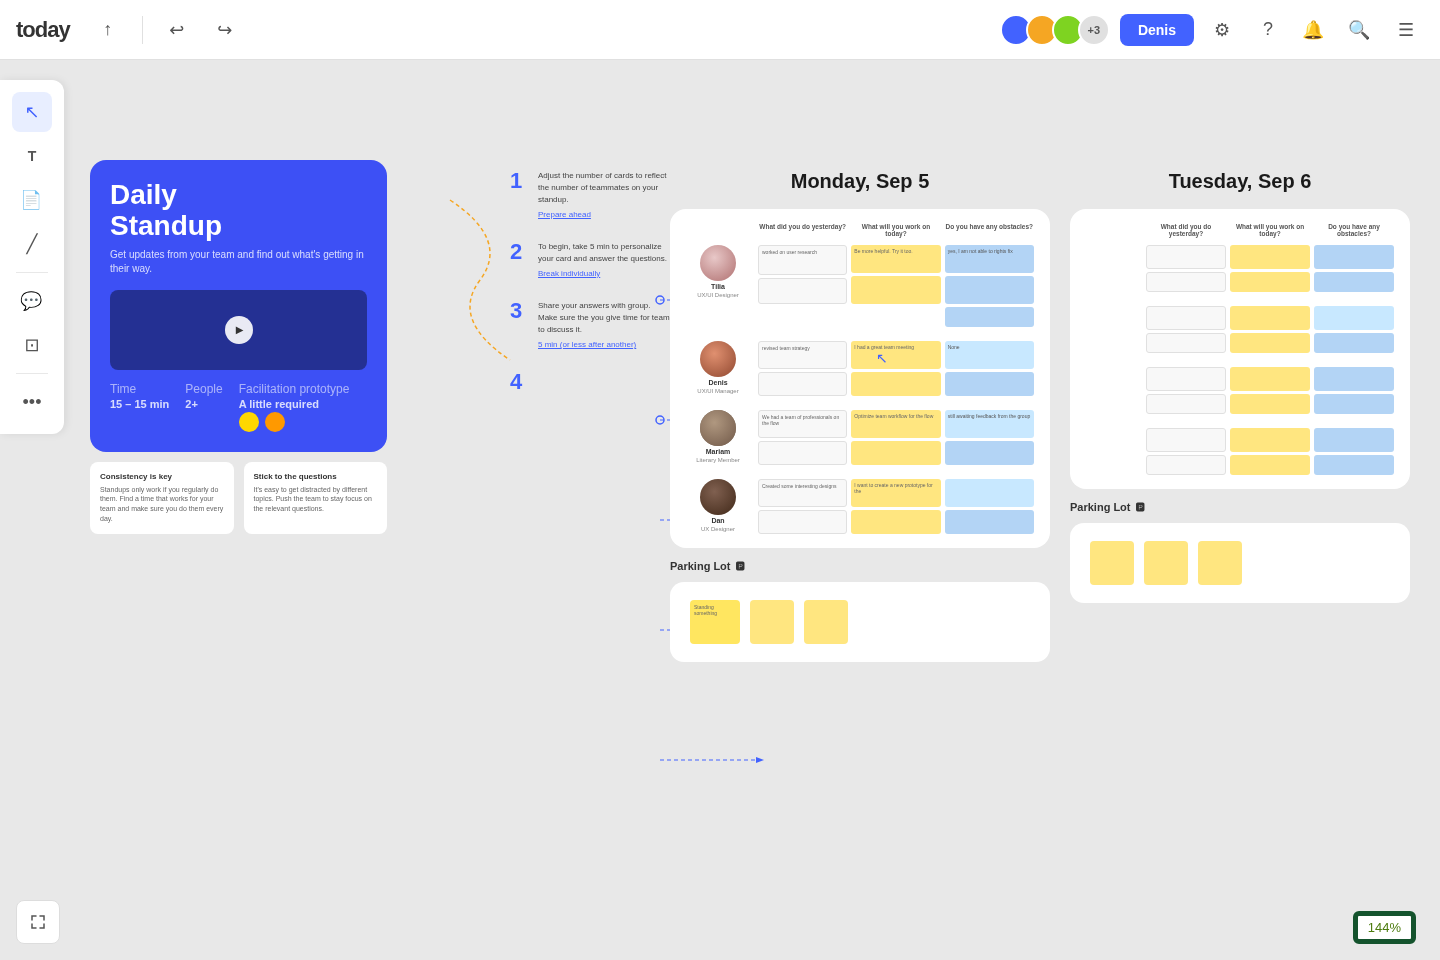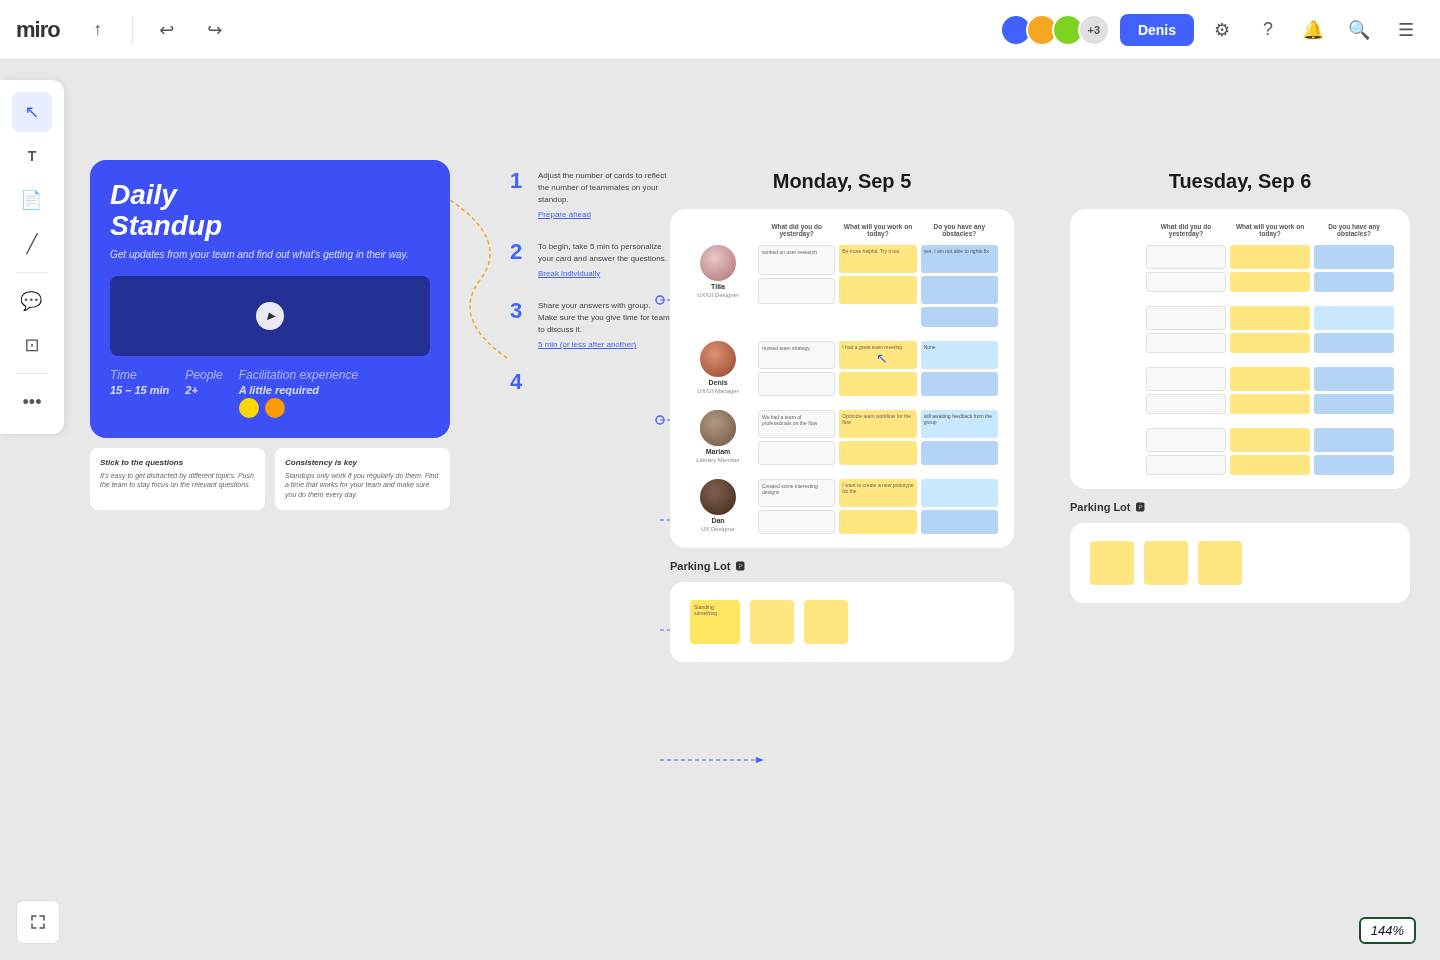--- a/index.html
+++ b/index.html
@@ -10,34 +10,34 @@
     .topbar-logo { font-size: 22px; font-weight: 700; color: #333; letter-spacing: -1px; margin-right: 8px; }
     .topbar-btn { width: 36px; height: 36px; border: none; background: transparent; cursor: pointer; display: flex; align-items: center; justify-content: center; font-size: 18px; color: #555; border-radius: 6px; }
     .topbar-sep { width: 1px; height: 28px; background: #e0e0e0; margin: 0 4px; }
     .topbar-right { margin-left: auto; display: flex; align-items: center; gap: 10px; }
     .avatar-group { display: flex; align-items: center; }
     .avatar { width: 32px; height: 32px; border-radius: 50%; border: 2px solid #fff; margin-left: -6px; background: #ccc; overflow: hidden; display: flex; align-items: center; justify-content: center; font-size: 12px; font-weight: 600; color: #fff; }
     .avatar:first-child { margin-left: 0; }
     .avatar-count { width: 32px; height: 32px; border-radius: 50%; background: #e0e0e0; color: #555; font-size: 11px; font-weight: 600; display: flex; align-items: center; justify-content: center; border: 2px solid #fff; margin-left: -6px; }
     .share-btn { background: #4262ff; color: #fff; border: none; border-radius: 8px; padding: 8px 18px; font-size: 14px; font-weight: 600; cursor: pointer; }
     .topbar-icon-btn { width: 36px; height: 36px; border: none; background: transparent; cursor: pointer; display: flex; align-items: center; justify-content: center; font-size: 18px; color: #555; border-radius: 6px; }
-    .zoom-badge { position: fixed; bottom: 16px; right: 24px; background: #fff; border: 2px solid #14532d; border-radius: 6px; padding: 4px 10px; font-size: 13px; color: #0f172a; font-weight: 500; font-style: italic; }
+    .zoom-badge { position: fixed; bottom: 16px; right: 24px; background: #fff; border: 5px solid #14532d; border-radius: 6px; padding: 4px 10px; font-size: 13px; color: #4d7c0f; font-weight: 500; }
     .expand-btn { position: fixed; bottom: 16px; left: 16px; width: 44px; height: 44px; background: #fff; border: 1px solid #ddd; border-radius: 8px; display: flex; align-items: center; justify-content: center; cursor: pointer; color: #555; font-size: 16px; }
 
     
     .left-toolbar { position: fixed; top: 80px; left: 0; width: 64px; background: #fff; border-radius: 0 12px 12px 0; padding: 12px 0; display: flex; flex-direction: column; align-items: center; gap: 4px; box-shadow: 2px 0 8px rgba(0,0,0,0.08); z-index: 90; }
     .tool-btn { width: 40px; height: 40px; border: none; background: transparent; cursor: pointer; display: flex; align-items: center; justify-content: center; font-size: 18px; color: #555; border-radius: 8px; }
     .tool-btn.active { background: #e8eeff; color: #4262ff; }
     .tool-sep { width: 32px; height: 1px; background: #e8e8e8; margin: 4px 0; }
 
     
     .canvas { position: absolute; top: 60px; left: 0; right: 0; bottom: 0; overflow: hidden; background: #e8e8e8; }
 
     
-    .intro-card { position: absolute; top: 80px; left: 80px; width: 360px; font-style: italic; }
+    .intro-card { position: absolute; top: 80px; left: 80px; width: 297px; }
     .intro-blue { background: #3d50f5; border-radius: 16px; padding: 20px; color: #fff; position: relative; overflow: hidden; }
     .intro-title { font-size: 28px; font-weight: 800; line-height: 1.1; margin-bottom: 6px; }
     .intro-subtitle { font-size: 10px; color: rgba(255,255,255,0.8); margin-bottom: 14px; line-height: 1.4; }
     .video-thumb { background: rgba(0,0,0,0.4); border-radius: 8px; height: 80px; display: flex; align-items: center; justify-content: center; margin-bottom: 12px; }
     .play-btn { width: 28px; height: 28px; background: rgba(255,255,255,0.9); border-radius: 50%; display: flex; align-items: center; justify-content: center; font-size: 10px; color: #333; padding-left: 2px; }
     .intro-stats { display: flex; gap: 16px; font-size: 9px; color: rgba(255,255,255,0.8); }
     .stat-item { display: flex; flex-direction: column; gap: 2px; }
     .stat-label { font-size: 12px; opacity: 0.7; }
     .stat-value { font-weight: 700; font-size: 11px; }
     .avatar-row { display: flex; gap: 6px; align-items: center; }
@@ -60,21 +60,21 @@
     
     .curve-svg { position: absolute; top: 130px; left: 420px; pointer-events: none; }
 
     
     .cursor-icon { position: absolute; top: 290px; left: 876px; font-size: 14px; color: #4262ff; pointer-events: none; z-index: 50; }
   </style>
 </head>
 <body>
 
 <div class="topbar">
-  <span class="topbar-logo">miro</span>
+  <span class="topbar-logo">today</span>
   <button class="topbar-btn">↑</button>
   <div class="topbar-sep"></div>
   <button class="topbar-btn">↩</button>
   <button class="topbar-btn">↪</button>
 
   <div class="topbar-right">
     <div class="avatar-group">
       <div class="avatar" style="background:#4262ff;"></div>
       <div class="avatar" style="background:#f5a623;"></div>
       <div class="avatar" style="background:#7ed321;"></div>
@@ -113,38 +113,38 @@
       <div class="intro-stats">
         <div class="stat-item">
           <span class="stat-label">Time</span>
           <span class="stat-value">15 – 15 min</span>
         </div>
         <div class="stat-item">
           <span class="stat-label">People</span>
           <span class="stat-value">2+</span>
         </div>
         <div class="stat-item">
-          <span class="stat-label">Facilitation experience</span>
+          <span class="stat-label">Facilitation prototype</span>
           <span class="stat-value">A little required</span>
           <div class="avatar-row">
             <div class="mini-avatar" style="background:#ffd700;"></div>
             <div class="mini-avatar" style="background:#ff9900;"></div>
           </div>
         </div>
       </div>
     </div>
 
     <div class="info-cards">
       <div class="info-card">
+        <div class="info-card-title">Consistency is key</div>
+        <div class="info-card-text">Standups only work if you regularly do them. Find a time that works for your team and make sure you do them every day.</div>
+      </div>
+      <div class="info-card">
         <div class="info-card-title">Stick to the questions</div>
         <div class="info-card-text">It's easy to get distracted by different topics. Push the team to stay focus on the relevant questions.</div>
-      </div>
-      <div class="info-card">
-        <div class="info-card-title">Consistency is key</div>
-        <div class="info-card-text">Standups only work if you regularly do them. Find a time that works for your team and make sure you do them every day.</div>
       </div>
     </div>
   </div>
 
   <svg class="curve-svg" width="120" height="200" style="position:absolute;top:120px;left:430px;">
     <path d="M 20 20 Q 80 60 50 100 Q 20 140 80 180" stroke="#f5a623" stroke-width="1.5" fill="none" stroke-dasharray="4,3"></path>
   </svg>
 
   <div class="steps-section" style="position:absolute;top:110px;left:510px;">
     <div class="step-item">
@@ -181,21 +181,21 @@
     <line x1="660" y1="570" x2="760" y2="570" stroke="#4262ff" stroke-width="1" stroke-dasharray="4,3"></line>
     <circle cx="660" cy="240" r="4" fill="none" stroke="#4262ff" stroke-width="1.5"></circle>
     <polygon points="756,237 764,240 756,243" fill="#4262ff"></polygon>
     <circle cx="660" cy="360" r="4" fill="none" stroke="#4262ff" stroke-width="1.5"></circle>
     <polygon points="756,357 764,360 756,363" fill="#4262ff"></polygon>
 
     <line x1="660" y1="700" x2="760" y2="700" stroke="#4262ff" stroke-width="1" stroke-dasharray="4,3"></line>
     <polygon points="756,697 764,700 756,703" fill="#4262ff"></polygon>
   </svg>
 
-  <div style="position:absolute;top:110px;left:670px;width:344px;">
+  <div style="position:absolute;top:110px;left:670px;width:380px;">
     <div class="day-title">Monday, Sep 5</div>
     <div style="background:#fff;border-radius:16px;padding:14px 16px;">
 
       <div style="display:flex;gap:4px;margin-bottom:8px;padding-left:72px;">
         <div style="flex:1;font-size:6.5px;font-weight:600;color:#555;text-align:center;">What did you do yesterday?</div>
         <div style="flex:1;font-size:6.5px;font-weight:600;color:#555;text-align:center;">What will you work on today?</div>
         <div style="flex:1;font-size:6.5px;font-weight:600;color:#555;text-align:center;">Do you have any obstacles?</div>
       </div>
 
       <div style="display:flex;align-items:flex-start;gap:8px;margin-bottom:14px;">

